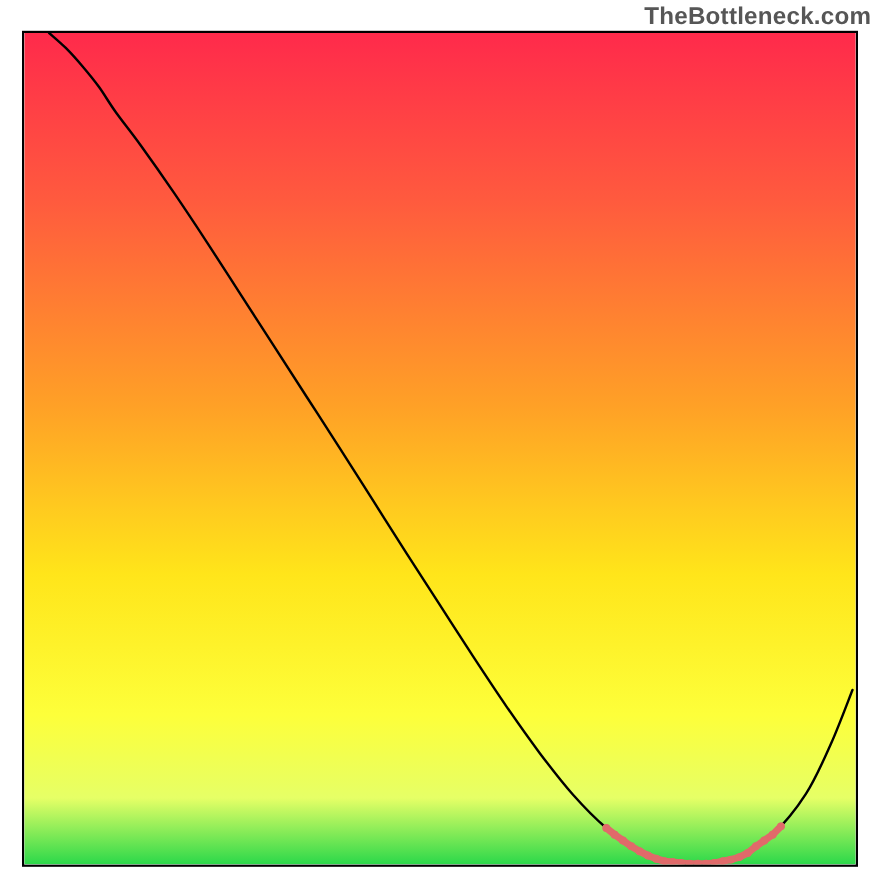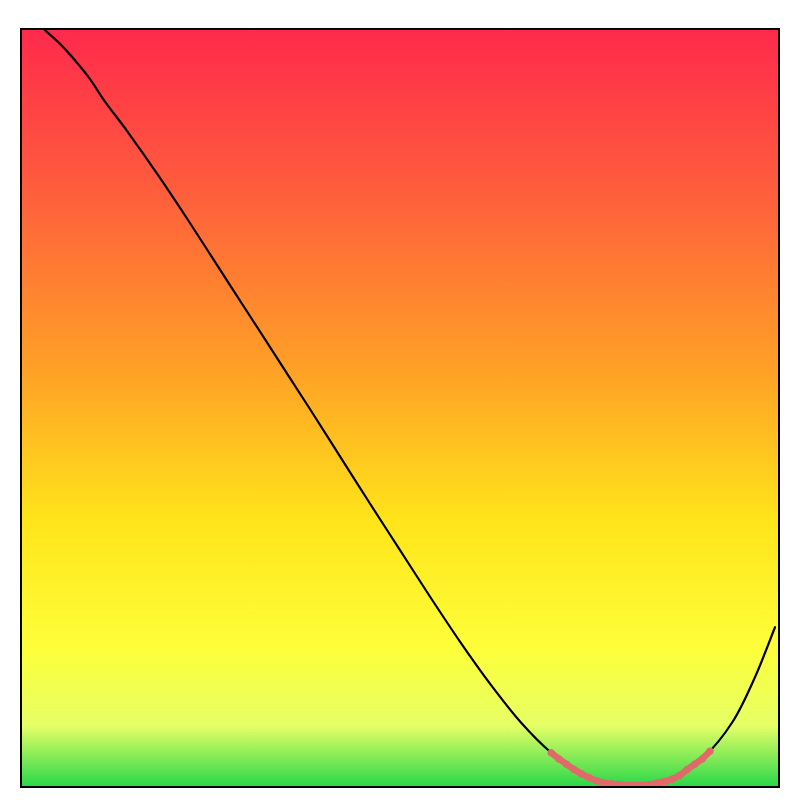--- a/index.html
+++ b/index.html
@@ -37,20 +37,21 @@
     overflow: hidden;
   }
   svg {
     display: block;
   }
 </style>
 </head>
 <body>
 
 <div class="container">
+  <div class="watermark">TheBottleneck.com</div>
   <div class="plot-area">
     <svg id="chart-svg" width="756" height="756" viewBox="0 0 756 756" preserveAspectRatio="none">
       <defs>
         <linearGradient id="bg-grad" x1="0" y1="0" x2="0" y2="1">
             <stop offset="0%" stop-color="#ff2a4b"></stop>
             <stop offset="20%" stop-color="#ff5a3e"></stop>
             <stop offset="45%" stop-color="#ffa126"></stop>
             <stop offset="65%" stop-color="#ffe51a"></stop>
             <stop offset="82%" stop-color="#fdff3a"></stop>
             <stop offset="92%" stop-color="#e6ff66"></stop>

